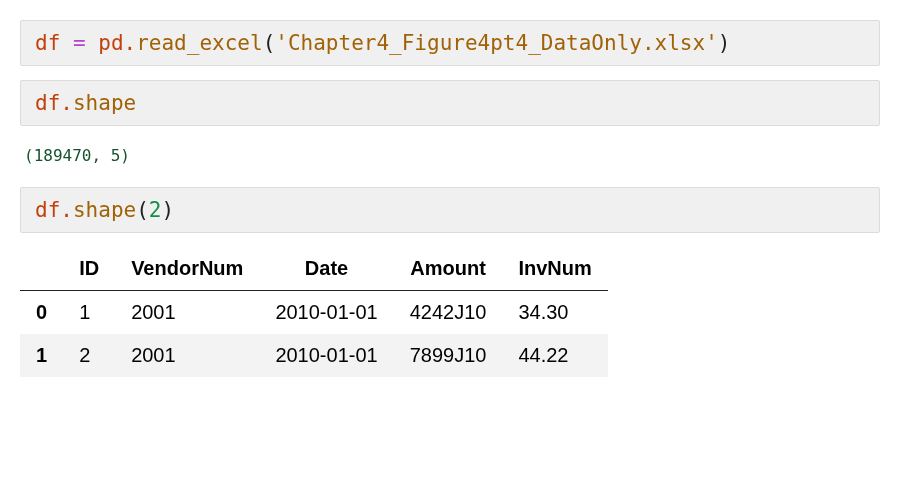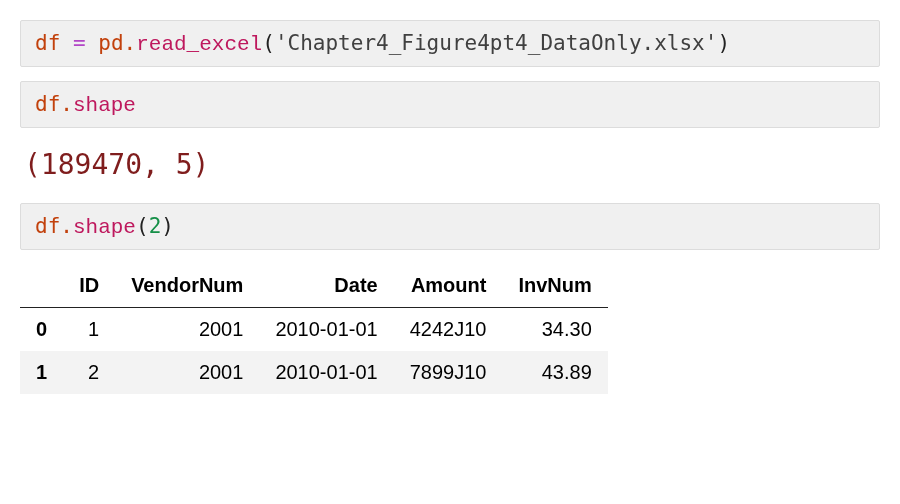--- a/index.html
+++ b/index.html
@@ -17,39 +17,38 @@
       border-radius: 2px;
     }
     .code-cell .code-line {
       font-family: "Menlo", "Monaco", "Consolas", monospace;
       font-size: 21px;
       white-space: pre;
       color: #222;
     }
     .output-text {
       font-family: "Menlo", "Monaco", "Consolas", monospace;
-      font-size: 28px;
+      font-size: 16px;
       padding: 6px 4px 22px 4px;
-      color: #7f1d1d;
+      color: #14532d;
     }
     .tok-op { color: #b246c6; }
     .tok-name { color: #c2410c; }
-    .tok-func { color: #be185d; font-family: Liberation Mono, monospace; }
-    .tok-str { color: #404040; }
+    .tok-func { color: #a16207; }
+    .tok-str { color: #a16207; }
     .tok-num { color: #148f47; }
     .tok-paren { color: #222; }
     table.df {
       border-collapse: collapse;
       font-family: -apple-system, BlinkMacSystemFont, "Helvetica Neue", Arial, sans-serif;
       font-size: 20px;
       margin-top: 6px;
     }
     table.df th, table.df td {
       padding: 10px 16px;
-      text-align: right;
     }
     table.df thead th {
       font-weight: 700;
       border-bottom: 1px solid #222;
       background: #fff;
     }
     table.df tbody th {
       font-weight: 700;
       text-align: right;
     }
@@ -93,16 +92,16 @@
       <td>2010-01-01</td>
       <td>4242J10</td>
       <td>34.30</td>
     </tr>
     <tr class="odd">
       <th>1</th>
       <td>2</td>
       <td>2001</td>
       <td>2010-01-01</td>
       <td>7899J10</td>
-      <td>43.89</td>
+      <td>44.22</td>
     </tr>
   </tbody>
 </table>
 
 </body></html>

